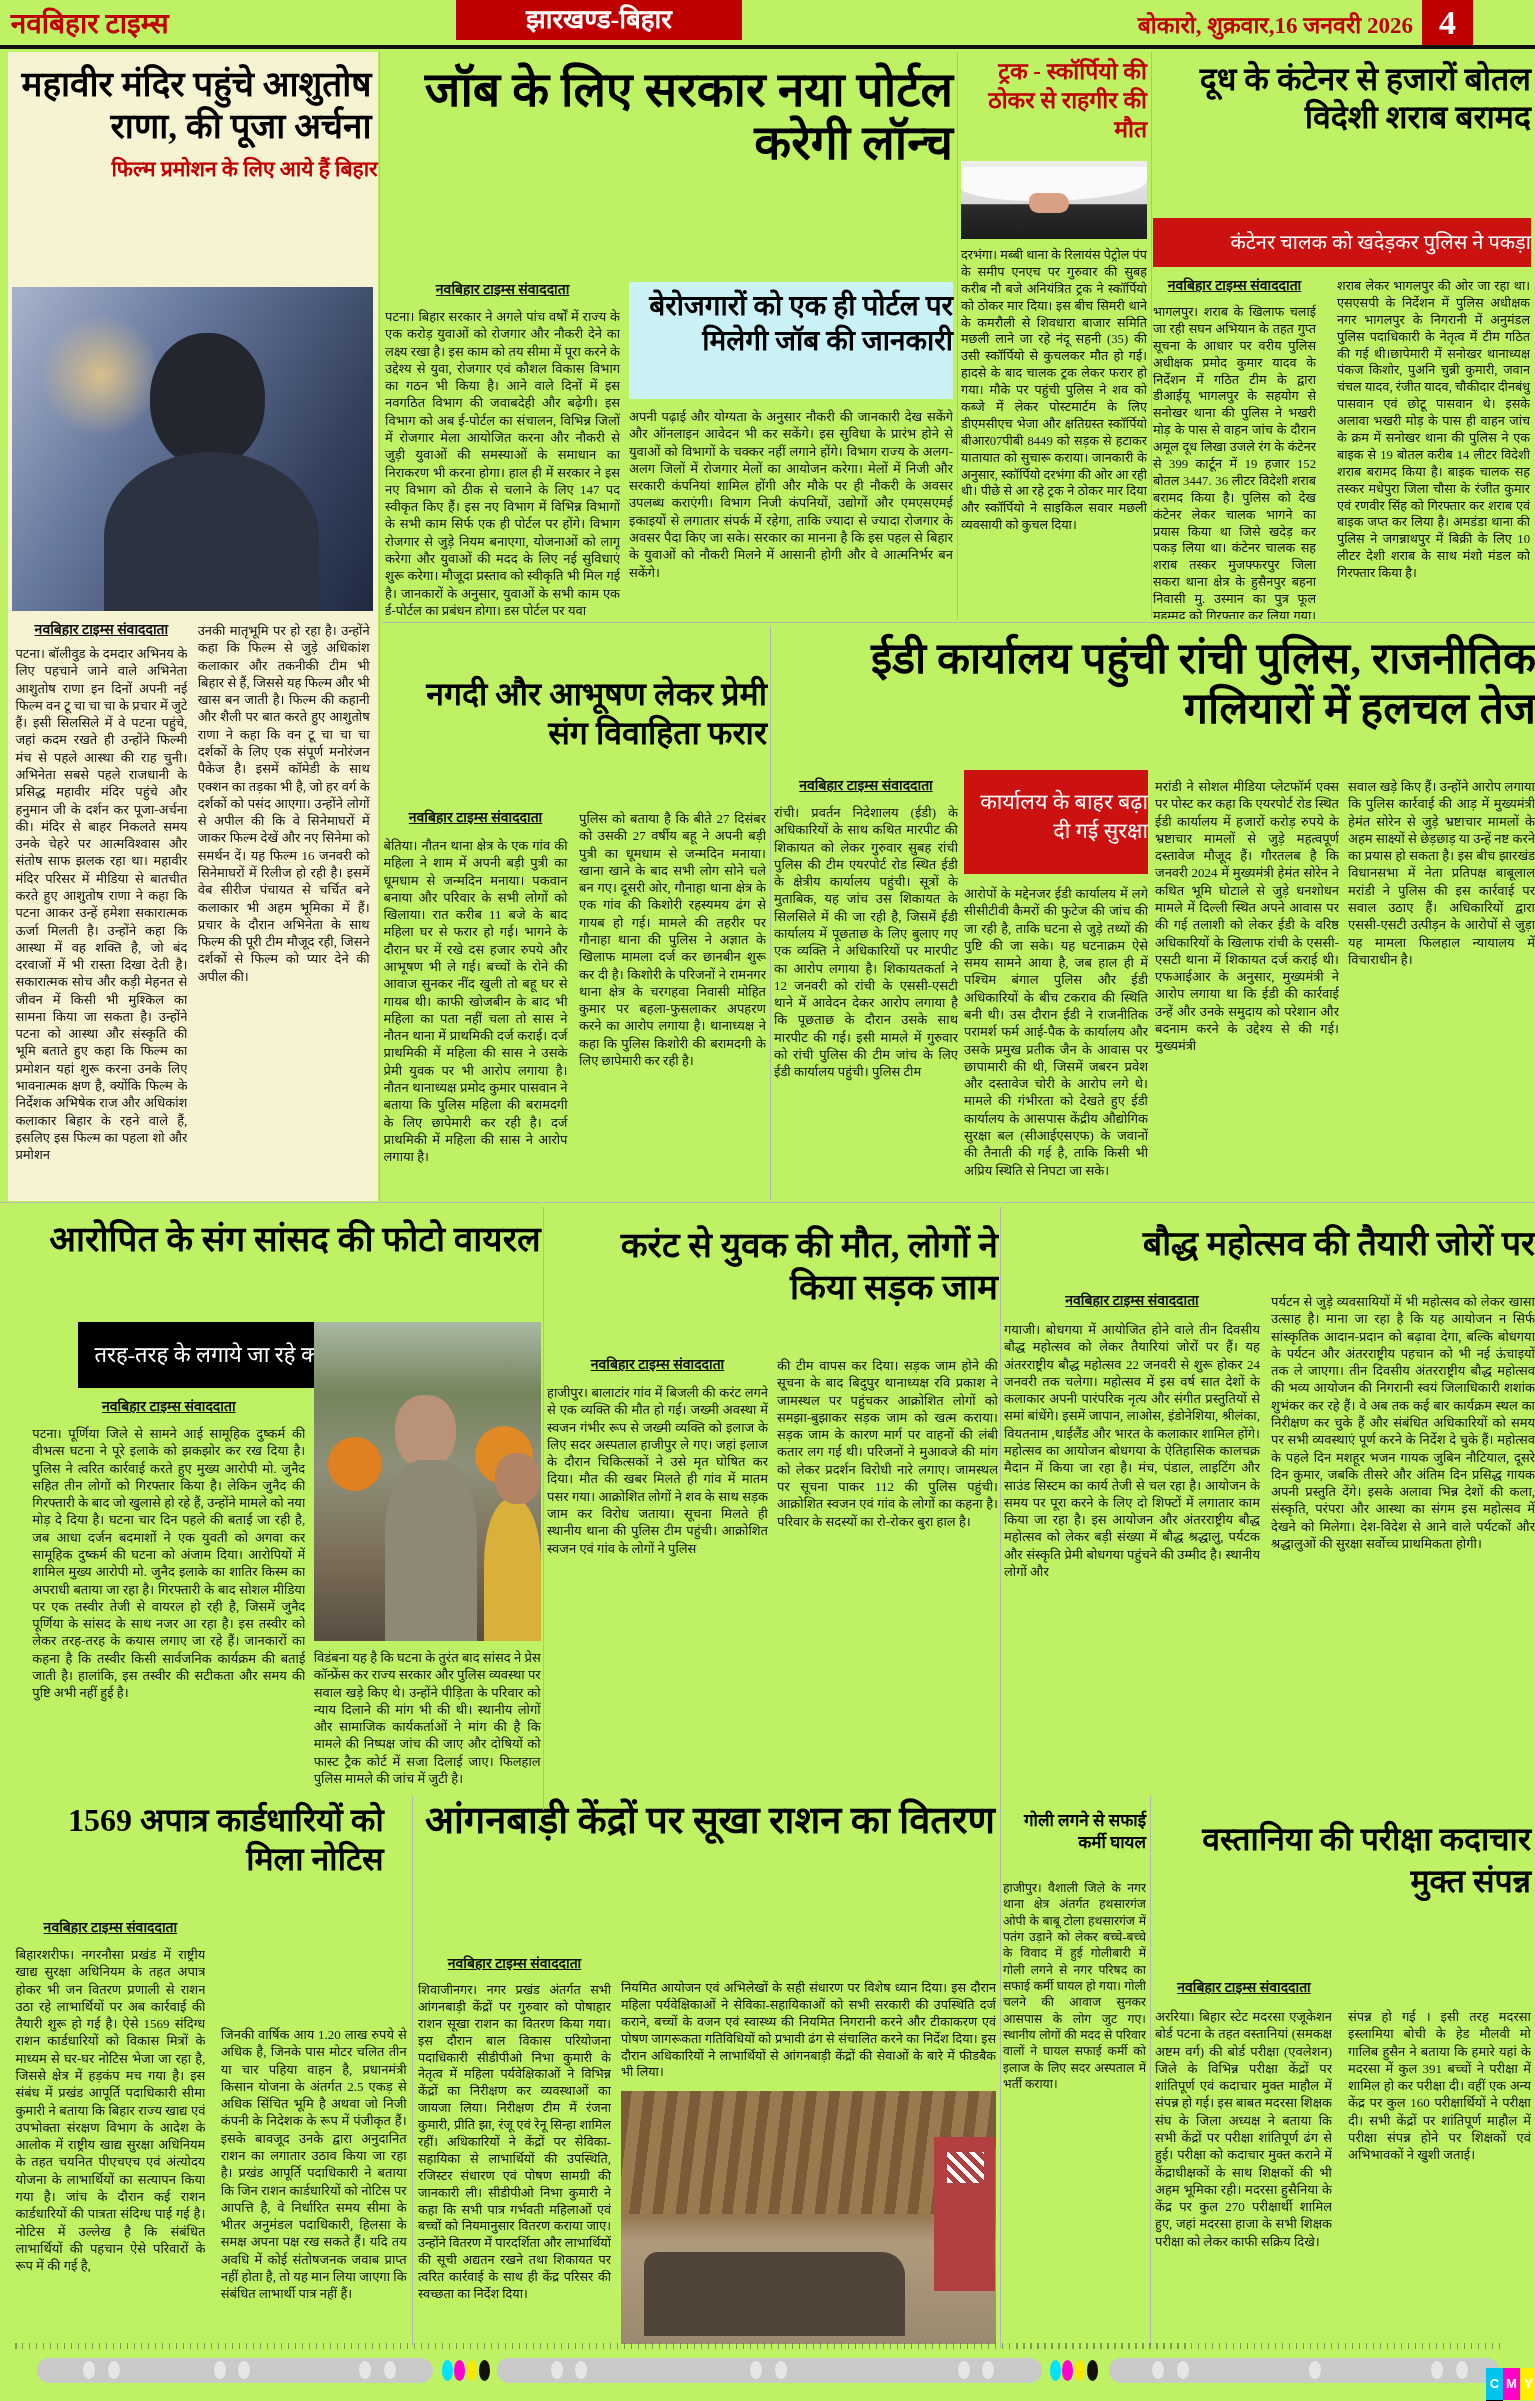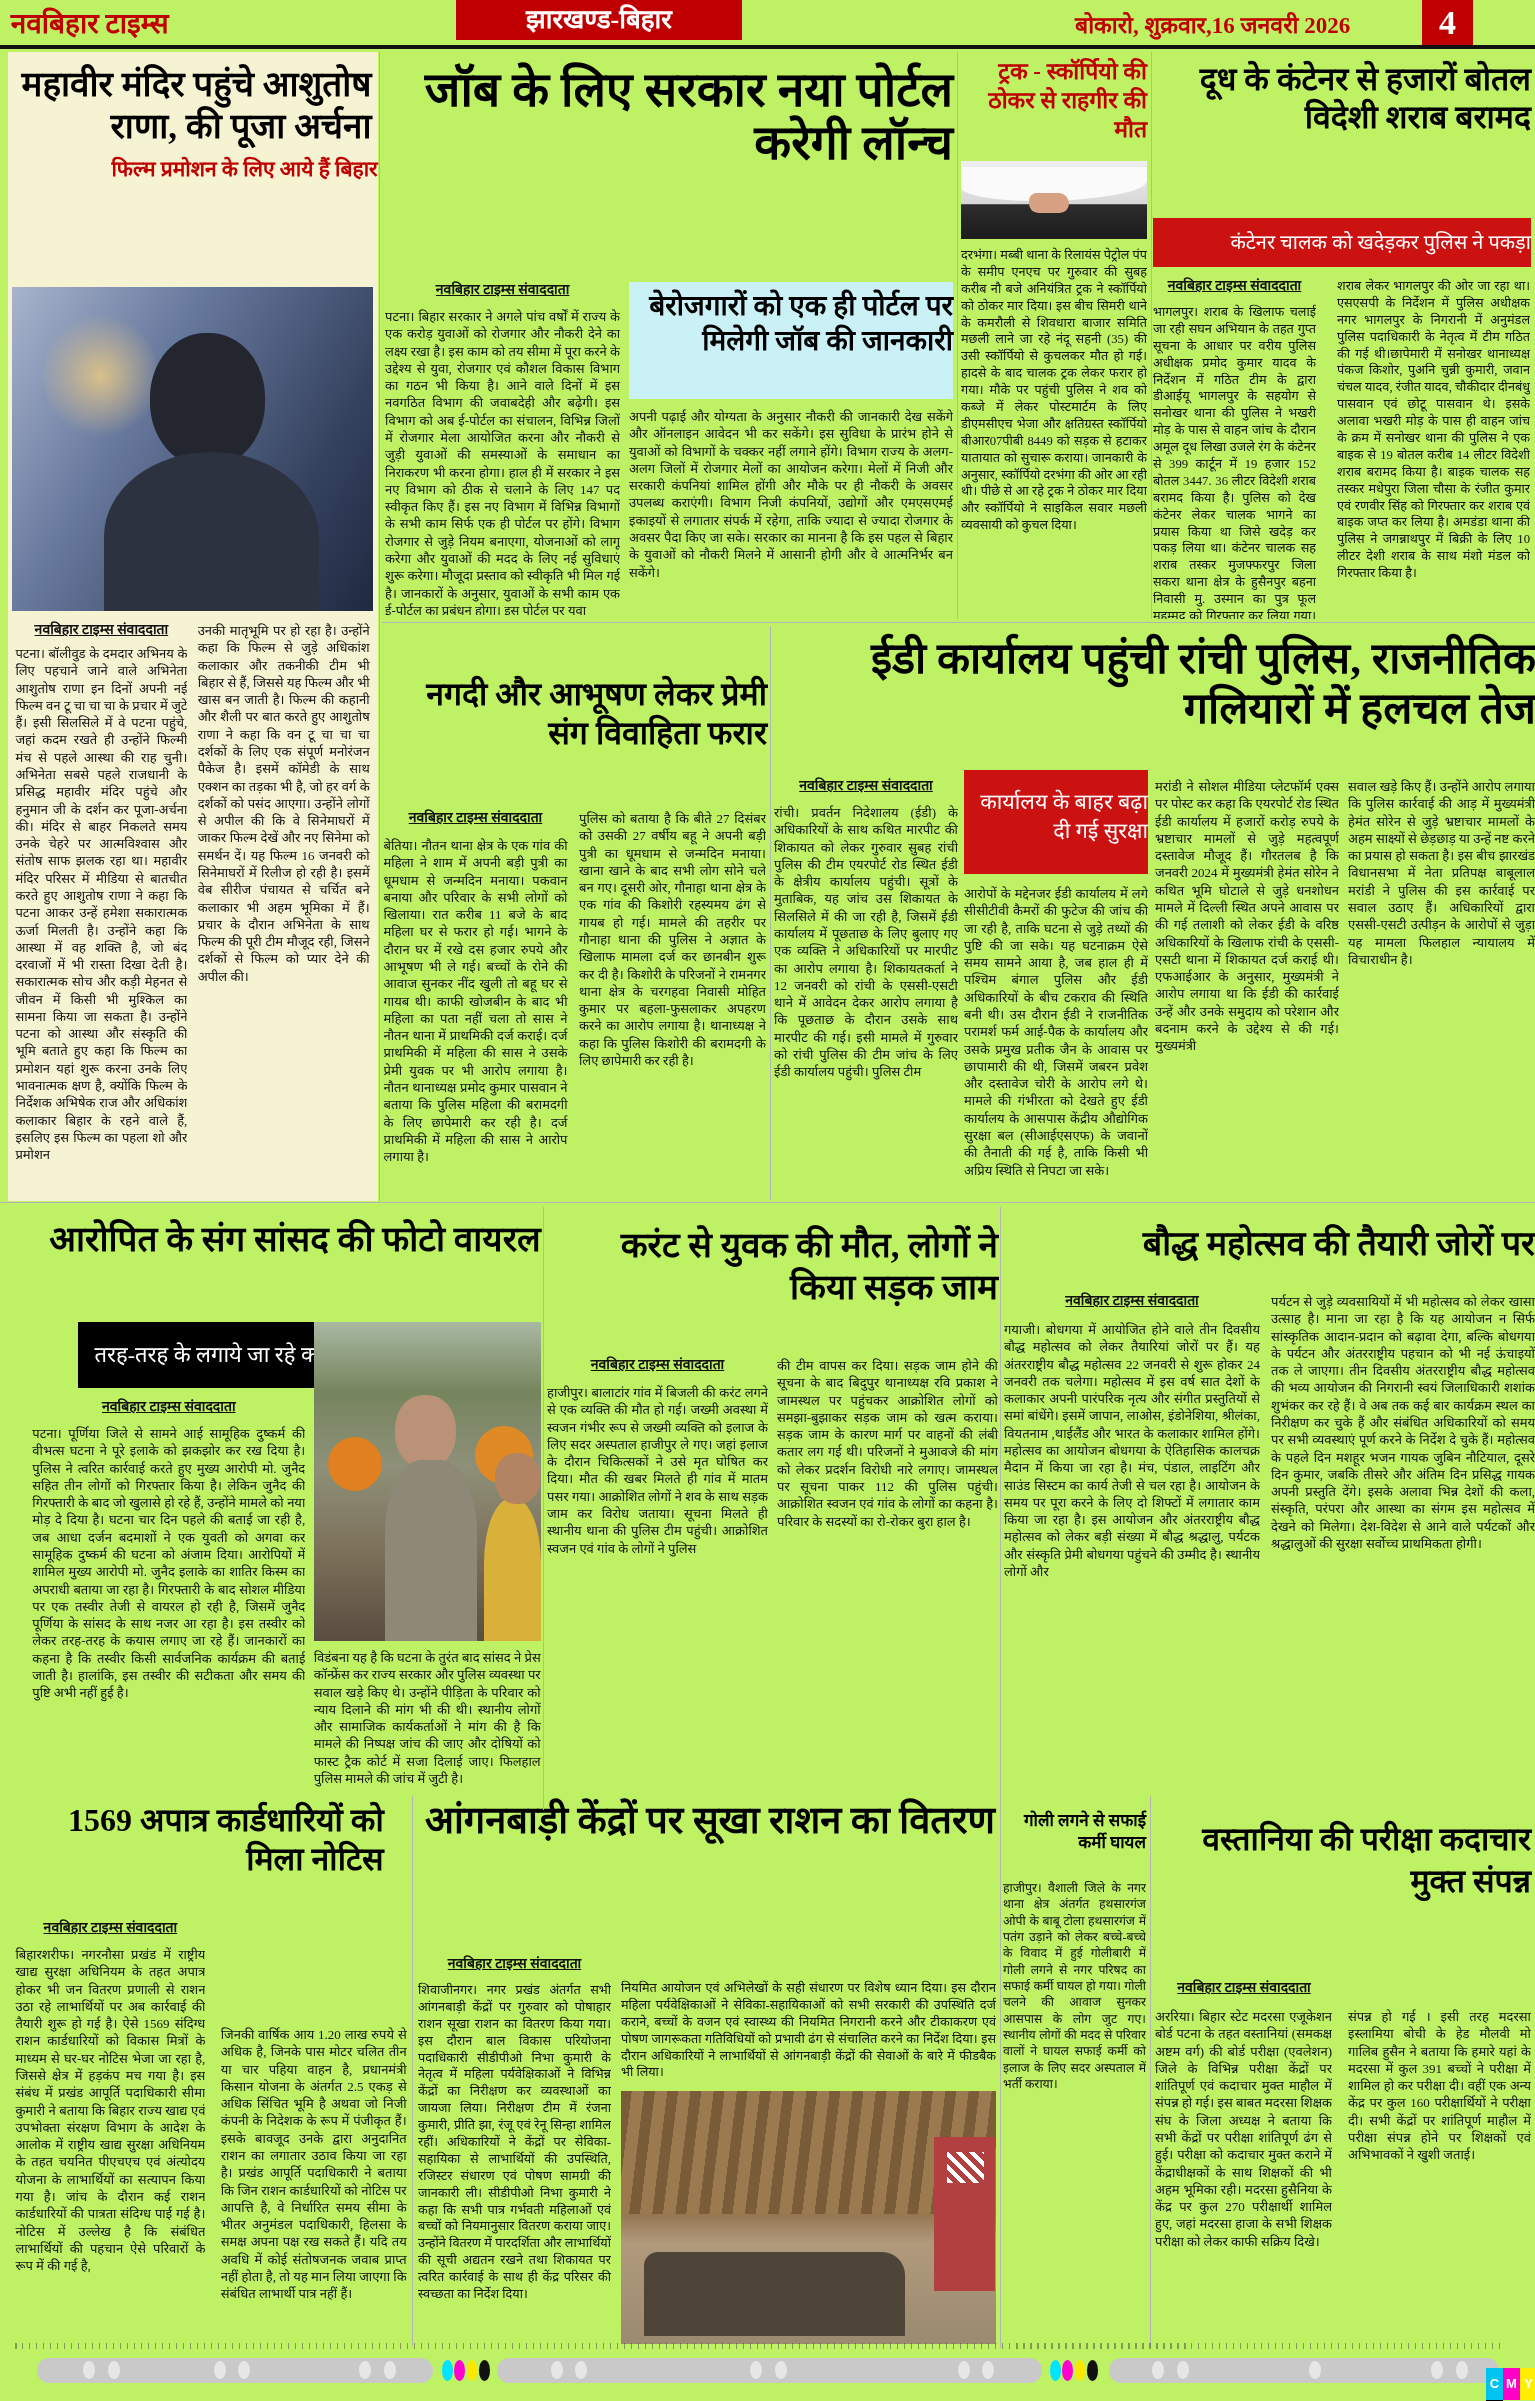--- a/index.html
+++ b/index.html
@@ -23,21 +23,21 @@
 </style>
 </head>
 <body>
 
 <div class="page">
 
   <div class="abs red" style="left:10.7px;top:3.1px;width:261px;height:38px;font-size:28px;font-weight:bold;">नवबिहार टाइम्स</div>
   <div class="abs" style="left:456px;top:0;width:286px;height:40px;background:#c00000;">
     <div style="color:#fff;font-weight:bold;font-size:26px;text-align:center;line-height:40px;font-family:Liberation Serif, serif;">झारखण्ड-बिहार</div>
   </div>
-  <div class="abs red" style="left:1075px;top:7.7px;width:338px;height:31px;font-size:23px;font-weight:bold;">बोकारो, शुक्रवार,16 जनवरी 2026</div>
+  <div class="abs red" style="left:1075px;top:7.7px;width:338px;height:31px;font-size:23px;font-weight:bold;text-align:right;">बोकारो, शुक्रवार,16 जनवरी 2026</div>
   <div class="abs" style="left:1422px;top:0;width:51px;height:45px;background:#c00000;">
     <div style="color:#fff;font-weight:bold;font-size:34px;text-align:center;line-height:45px;">4</div>
   </div>
   <div class="abs" style="left:0;top:45px;width:1535px;height:3.8px;background:#111;"></div>
 
   <div class="abs" style="left:7.7px;top:52px;width:370px;height:1149px;background:#f6f3d2;">
     <div class="hl" style="padding:12.3px 6.1px 0 6.1px;font-size:35px;line-height:1.18;">महावीर मंदिर पहुंचे आशुतोष राणा, की पूजा अर्चना</div>
     <div class="hl red" style="margin-top:10.7px;font-size:21px;">फिल्म प्रमोशन के लिए आये हैं बिहार</div>
     <div class="abs photo" style="left:4.6px;top:235px;width:361px;height:324px;background:linear-gradient(120deg,#a8b4cc 0%,#68799e 35%,#35425f 75%,#1f2940 100%);">
       <div class="abs" style="left:31px;top:23px;width:115px;height:131px;border-radius:50%;background:radial-gradient(circle,#d9c08b 0%,rgba(217,192,139,0) 70%);"></div>

